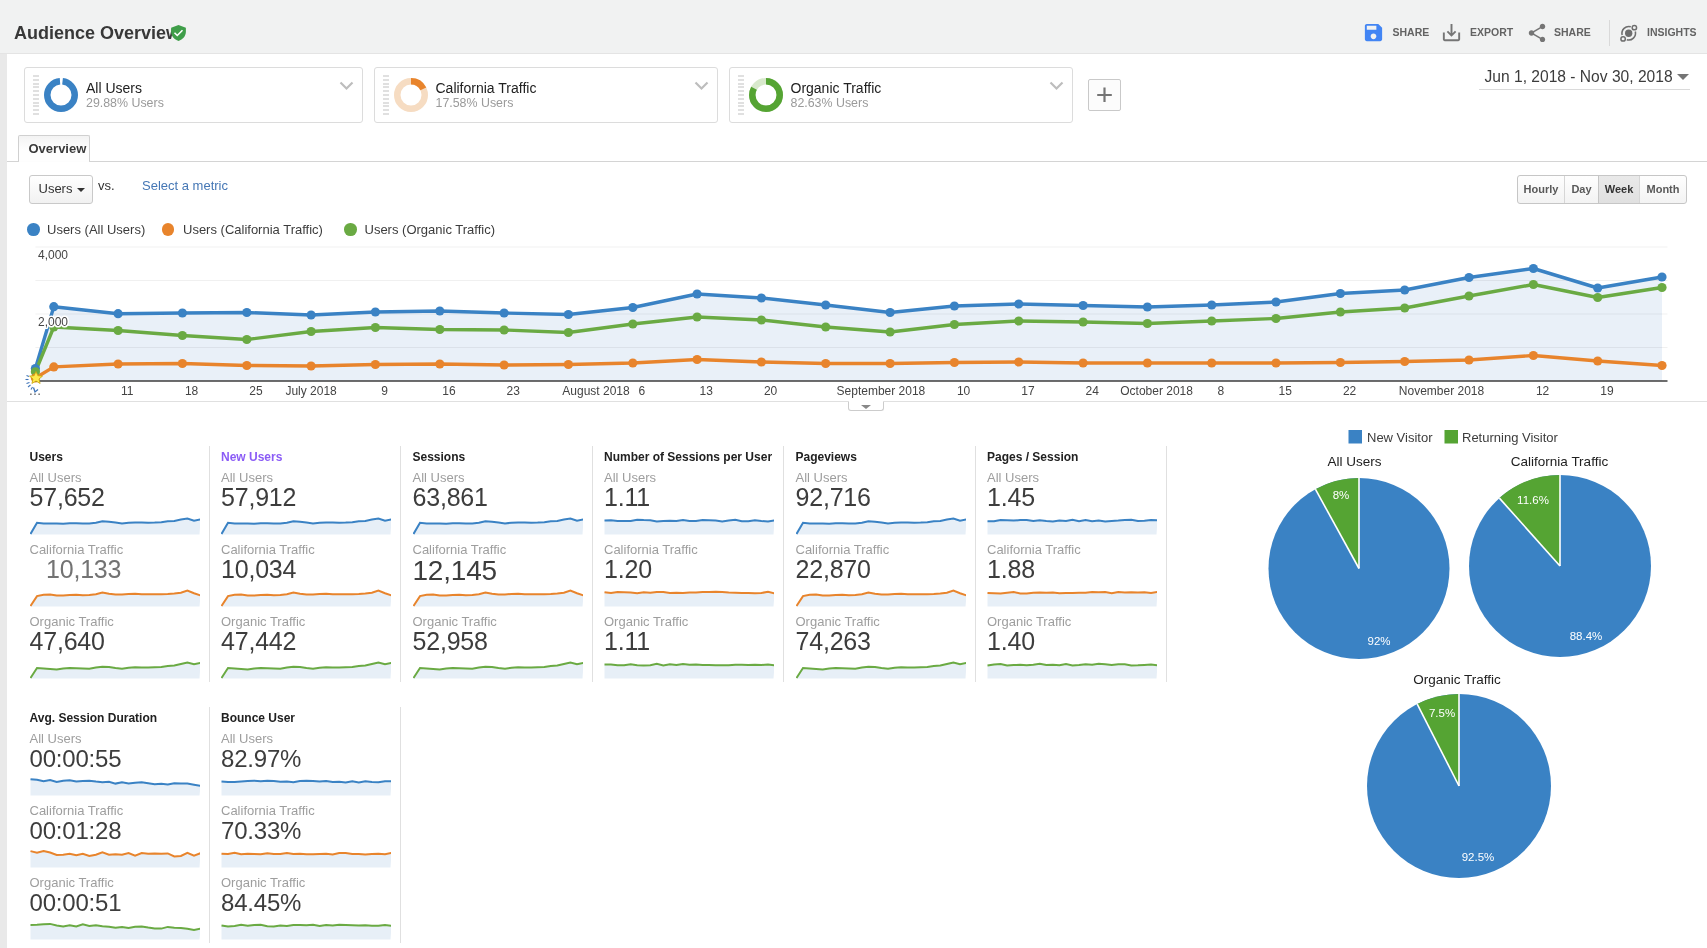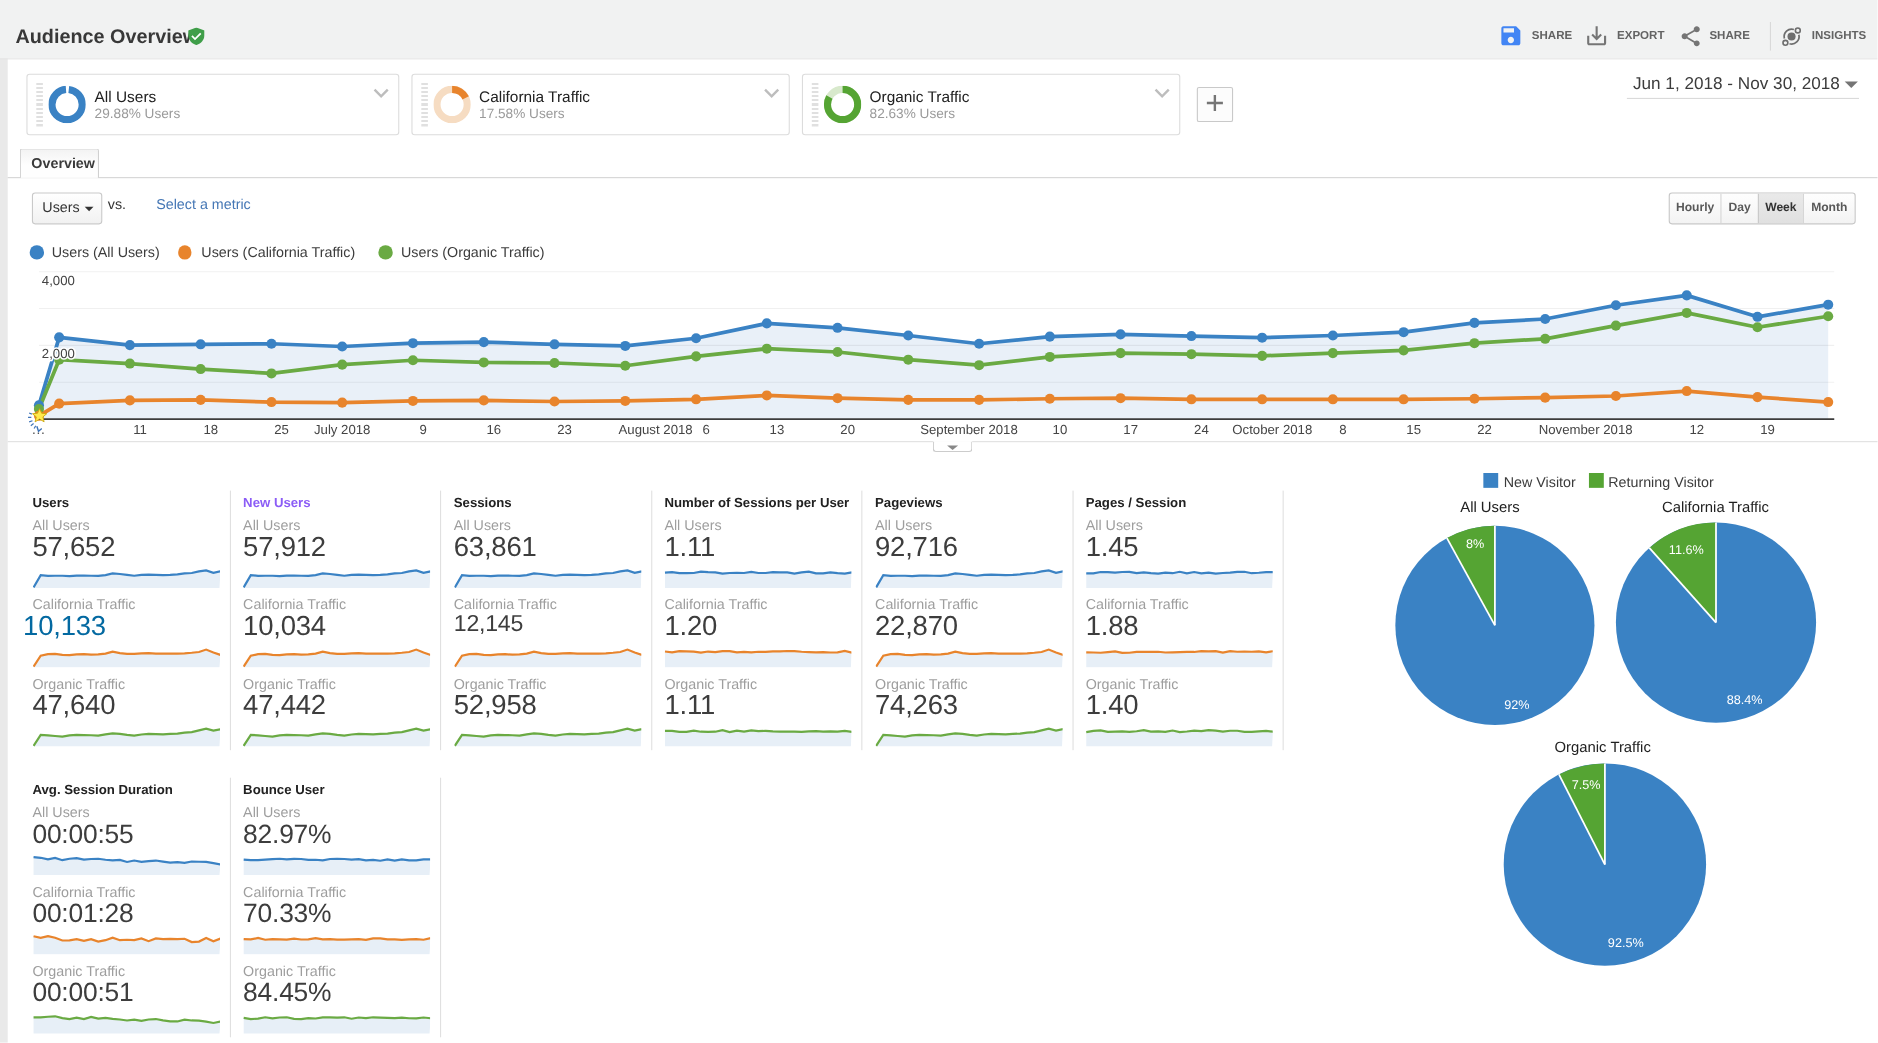--- a/index.html
+++ b/index.html
@@ -237,21 +237,21 @@
 <div style="position:absolute;left:861px;top:404.5px;width:0;height:0;border-left:5px solid transparent;border-right:5px solid transparent;border-top:4.5px solid #888"></div>
 
 <div class="t" style="left:29.5px;top:450.8px;font-size:12px;color:#212121;font-weight:700;letter-spacing:0">Users</div>
     <div class="t" style="left:29.5px;top:470.5px;font-size:13px;color:#9e9e9e;font-weight:400;letter-spacing:0">All Users</div>
     <div class="t" style="left:29.5px;top:485.1px;font-size:25px;color:#3d3d3d;font-weight:400;letter-spacing:-0.2px">57,652</div>
     <div style="position:absolute;left:29.5px;top:516.9px;line-height:0"><svg width="170" height="18">
         <path d="M0.5,17.5 L0.5,17.0 L7.0,5.8 L13.6,6.6 L20.1,6.4 L26.7,6.4 L33.2,6.7 L39.7,6.3 L46.3,6.2 L52.8,6.4 L59.3,6.6 L65.9,5.8 L72.4,4.3 L79.0,4.8 L85.5,5.6 L92.0,6.4 L98.6,5.7 L105.1,5.4 L111.7,5.6 L118.2,5.8 L124.7,5.6 L131.3,5.2 L137.8,4.3 L144.3,3.9 L150.9,2.5 L157.4,1.5 L164.0,3.7 L170.5,2.4 L169.5,17.5 Z" fill="#e7eff7"></path>
         <polyline points="0.5,17.0 7.0,5.8 13.6,6.6 20.1,6.4 26.7,6.4 33.2,6.7 39.7,6.3 46.3,6.2 52.8,6.4 59.3,6.6 65.9,5.8 72.4,4.3 79.0,4.8 85.5,5.6 92.0,6.4 98.6,5.7 105.1,5.4 111.7,5.6 118.2,5.8 124.7,5.6 131.3,5.2 137.8,4.3 144.3,3.9 150.9,2.5 157.4,1.5 164.0,3.7 170.5,2.4" fill="none" stroke="#3a82c4" stroke-width="2"></polyline>
       </svg></div>
     <div class="t" style="left:29.5px;top:542.6px;font-size:13px;color:#9e9e9e;font-weight:400;letter-spacing:0">California Traffic</div>
-    <div class="t" style="left:21px;top:557.2px;font-size:25px;color:#0369a1;font-weight:400;letter-spacing:-0.2px">10,133</div>
+    <div class="t" style="left:46px;top:557.2px;font-size:25px;color:#737373;font-weight:400;letter-spacing:-0.2px">10,133</div>
     <div style="position:absolute;left:29.5px;top:589.0px;line-height:0"><svg width="170" height="18">
         <path d="M0.5,17.5 L0.5,17.0 L7.0,7.1 L13.6,5.7 L20.1,5.4 L26.7,6.4 L33.2,6.6 L39.7,5.9 L46.3,5.7 L52.8,6.2 L59.3,5.9 L65.9,5.2 L72.4,3.5 L79.0,4.7 L85.5,5.4 L92.0,5.4 L98.6,4.9 L105.1,4.7 L111.7,5.2 L118.2,5.2 L124.7,5.2 L131.3,5.2 L137.8,4.9 L144.3,4.4 L150.9,3.7 L157.4,1.5 L164.0,4.2 L170.5,6.4 L169.5,17.5 Z" fill="#e7eff7"></path>
         <polyline points="0.5,17.0 7.0,7.1 13.6,5.7 20.1,5.4 26.7,6.4 33.2,6.6 39.7,5.9 46.3,5.7 52.8,6.2 59.3,5.9 65.9,5.2 72.4,3.5 79.0,4.7 85.5,5.4 92.0,5.4 98.6,4.9 105.1,4.7 111.7,5.2 118.2,5.2 124.7,5.2 131.3,5.2 137.8,4.9 144.3,4.4 150.9,3.7 157.4,1.5 164.0,4.2 170.5,6.4" fill="none" stroke="#e8842c" stroke-width="2"></polyline>
       </svg></div>
     <div class="t" style="left:29.5px;top:614.7px;font-size:13px;color:#9e9e9e;font-weight:400;letter-spacing:0">Organic Traffic</div>
     <div class="t" style="left:29.5px;top:629.3px;font-size:25px;color:#3d3d3d;font-weight:400;letter-spacing:-0.2px">47,640</div>
     <div style="position:absolute;left:29.5px;top:661.1px;line-height:0"><svg width="170" height="18">
         <path d="M0.5,17.5 L0.5,17.0 L7.0,7.0 L13.6,7.5 L20.1,8.1 L26.7,8.6 L33.2,7.6 L39.7,7.1 L46.3,7.3 L52.8,7.4 L59.3,7.7 L65.9,6.6 L72.4,5.7 L79.0,6.1 L85.5,7.0 L92.0,7.7 L98.6,6.7 L105.1,6.2 L111.7,6.4 L118.2,6.6 L124.7,6.2 L131.3,5.9 L137.8,5.1 L144.3,4.5 L150.9,3.0 L157.4,1.5 L164.0,3.2 L170.5,1.9 L169.5,17.5 Z" fill="#e7eff7"></path>
         <polyline points="0.5,17.0 7.0,7.0 13.6,7.5 20.1,8.1 26.7,8.6 33.2,7.6 39.7,7.1 46.3,7.3 52.8,7.4 59.3,7.7 65.9,6.6 72.4,5.7 79.0,6.1 85.5,7.0 92.0,7.7 98.6,6.7 105.1,6.2 111.7,6.4 118.2,6.6 124.7,6.2 131.3,5.9 137.8,5.1 144.3,4.5 150.9,3.0 157.4,1.5 164.0,3.2 170.5,1.9" fill="none" stroke="#6aaa43" stroke-width="2"></polyline>
       </svg></div>
@@ -275,21 +275,21 @@
         <polyline points="0.5,17.0 7.0,7.0 13.6,7.5 20.1,8.1 26.7,8.6 33.2,7.6 39.7,7.1 46.3,7.3 52.8,7.4 59.3,7.7 65.9,6.6 72.4,5.7 79.0,6.1 85.5,7.0 92.0,7.7 98.6,6.7 105.1,6.2 111.7,6.4 118.2,6.6 124.7,6.2 131.3,5.9 137.8,5.1 144.3,4.5 150.9,3.0 157.4,1.5 164.0,3.2 170.5,1.9" fill="none" stroke="#6aaa43" stroke-width="2"></polyline>
       </svg></div>
     <div class="t" style="left:412.5px;top:450.8px;font-size:12px;color:#212121;font-weight:700;letter-spacing:0">Sessions</div>
     <div class="t" style="left:412.5px;top:470.5px;font-size:13px;color:#9e9e9e;font-weight:400;letter-spacing:0">All Users</div>
     <div class="t" style="left:412.5px;top:485.1px;font-size:25px;color:#3d3d3d;font-weight:400;letter-spacing:-0.2px">63,861</div>
     <div style="position:absolute;left:412.5px;top:516.9px;line-height:0"><svg width="170" height="18">
         <path d="M0.5,17.5 L0.5,17.0 L7.0,5.8 L13.6,6.6 L20.1,6.4 L26.7,6.4 L33.2,6.7 L39.7,6.3 L46.3,6.2 L52.8,6.4 L59.3,6.6 L65.9,5.8 L72.4,4.3 L79.0,4.8 L85.5,5.6 L92.0,6.4 L98.6,5.7 L105.1,5.4 L111.7,5.6 L118.2,5.8 L124.7,5.6 L131.3,5.2 L137.8,4.3 L144.3,3.9 L150.9,2.5 L157.4,1.5 L164.0,3.7 L170.5,2.4 L169.5,17.5 Z" fill="#e7eff7"></path>
         <polyline points="0.5,17.0 7.0,5.8 13.6,6.6 20.1,6.4 26.7,6.4 33.2,6.7 39.7,6.3 46.3,6.2 52.8,6.4 59.3,6.6 65.9,5.8 72.4,4.3 79.0,4.8 85.5,5.6 92.0,6.4 98.6,5.7 105.1,5.4 111.7,5.6 118.2,5.8 124.7,5.6 131.3,5.2 137.8,4.3 144.3,3.9 150.9,2.5 157.4,1.5 164.0,3.7 170.5,2.4" fill="none" stroke="#3a82c4" stroke-width="2"></polyline>
       </svg></div>
     <div class="t" style="left:412.5px;top:542.6px;font-size:13px;color:#9e9e9e;font-weight:400;letter-spacing:0">California Traffic</div>
-    <div class="t" style="left:412.5px;top:557.2px;font-size:21px;color:#3d3d3d;font-weight:400;letter-spacing:-0.2px">12,145</div>
+    <div class="t" style="left:412.5px;top:557.2px;font-size:28px;color:#3d3d3d;font-weight:400;letter-spacing:-0.2px">12,145</div>
     <div style="position:absolute;left:412.5px;top:589.0px;line-height:0"><svg width="170" height="18">
         <path d="M0.5,17.5 L0.5,17.0 L7.0,7.1 L13.6,5.7 L20.1,5.4 L26.7,6.4 L33.2,6.6 L39.7,5.9 L46.3,5.7 L52.8,6.2 L59.3,5.9 L65.9,5.2 L72.4,3.5 L79.0,4.7 L85.5,5.4 L92.0,5.4 L98.6,4.9 L105.1,4.7 L111.7,5.2 L118.2,5.2 L124.7,5.2 L131.3,5.2 L137.8,4.9 L144.3,4.4 L150.9,3.7 L157.4,1.5 L164.0,4.2 L170.5,6.4 L169.5,17.5 Z" fill="#e7eff7"></path>
         <polyline points="0.5,17.0 7.0,7.1 13.6,5.7 20.1,5.4 26.7,6.4 33.2,6.6 39.7,5.9 46.3,5.7 52.8,6.2 59.3,5.9 65.9,5.2 72.4,3.5 79.0,4.7 85.5,5.4 92.0,5.4 98.6,4.9 105.1,4.7 111.7,5.2 118.2,5.2 124.7,5.2 131.3,5.2 137.8,4.9 144.3,4.4 150.9,3.7 157.4,1.5 164.0,4.2 170.5,6.4" fill="none" stroke="#e8842c" stroke-width="2"></polyline>
       </svg></div>
     <div class="t" style="left:412.5px;top:614.7px;font-size:13px;color:#9e9e9e;font-weight:400;letter-spacing:0">Organic Traffic</div>
     <div class="t" style="left:412.5px;top:629.3px;font-size:25px;color:#3d3d3d;font-weight:400;letter-spacing:-0.2px">52,958</div>
     <div style="position:absolute;left:412.5px;top:661.1px;line-height:0"><svg width="170" height="18">
         <path d="M0.5,17.5 L0.5,17.0 L7.0,7.0 L13.6,7.5 L20.1,8.1 L26.7,8.6 L33.2,7.6 L39.7,7.1 L46.3,7.3 L52.8,7.4 L59.3,7.7 L65.9,6.6 L72.4,5.7 L79.0,6.1 L85.5,7.0 L92.0,7.7 L98.6,6.7 L105.1,6.2 L111.7,6.4 L118.2,6.6 L124.7,6.2 L131.3,5.9 L137.8,5.1 L144.3,4.5 L150.9,3.0 L157.4,1.5 L164.0,3.2 L170.5,1.9 L169.5,17.5 Z" fill="#e7eff7"></path>
         <polyline points="0.5,17.0 7.0,7.0 13.6,7.5 20.1,8.1 26.7,8.6 33.2,7.6 39.7,7.1 46.3,7.3 52.8,7.4 59.3,7.7 65.9,6.6 72.4,5.7 79.0,6.1 85.5,7.0 92.0,7.7 98.6,6.7 105.1,6.2 111.7,6.4 118.2,6.6 124.7,6.2 131.3,5.9 137.8,5.1 144.3,4.5 150.9,3.0 157.4,1.5 164.0,3.2 170.5,1.9" fill="none" stroke="#6aaa43" stroke-width="2"></polyline>
       </svg></div>

